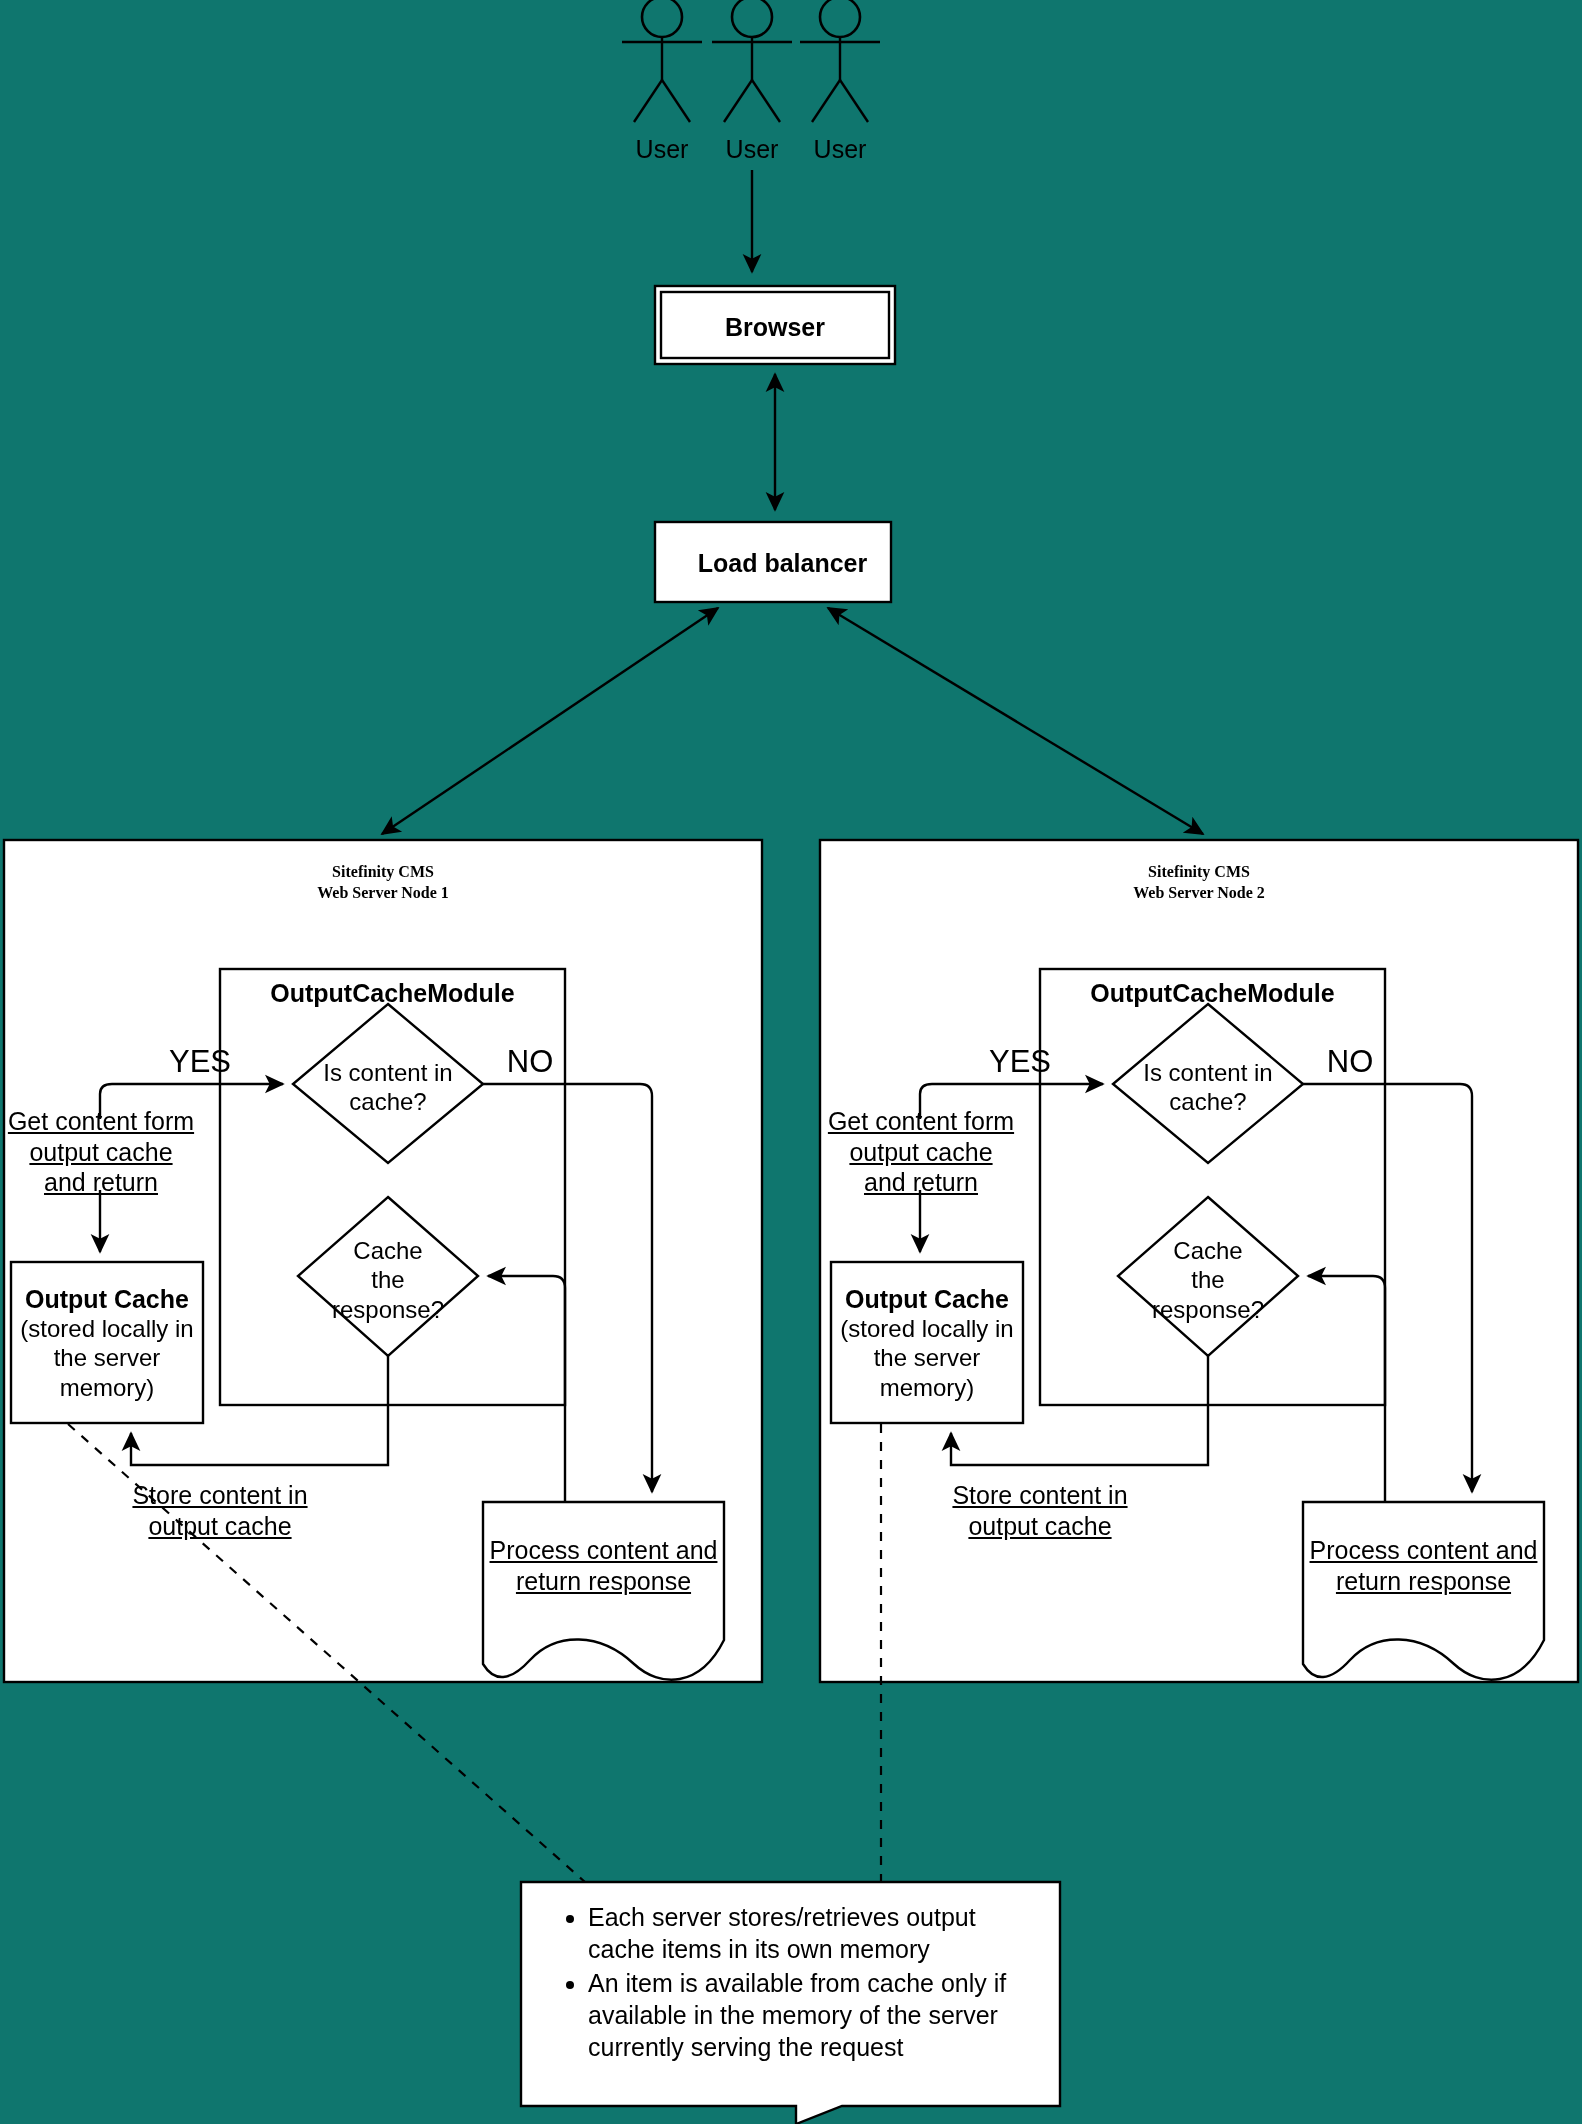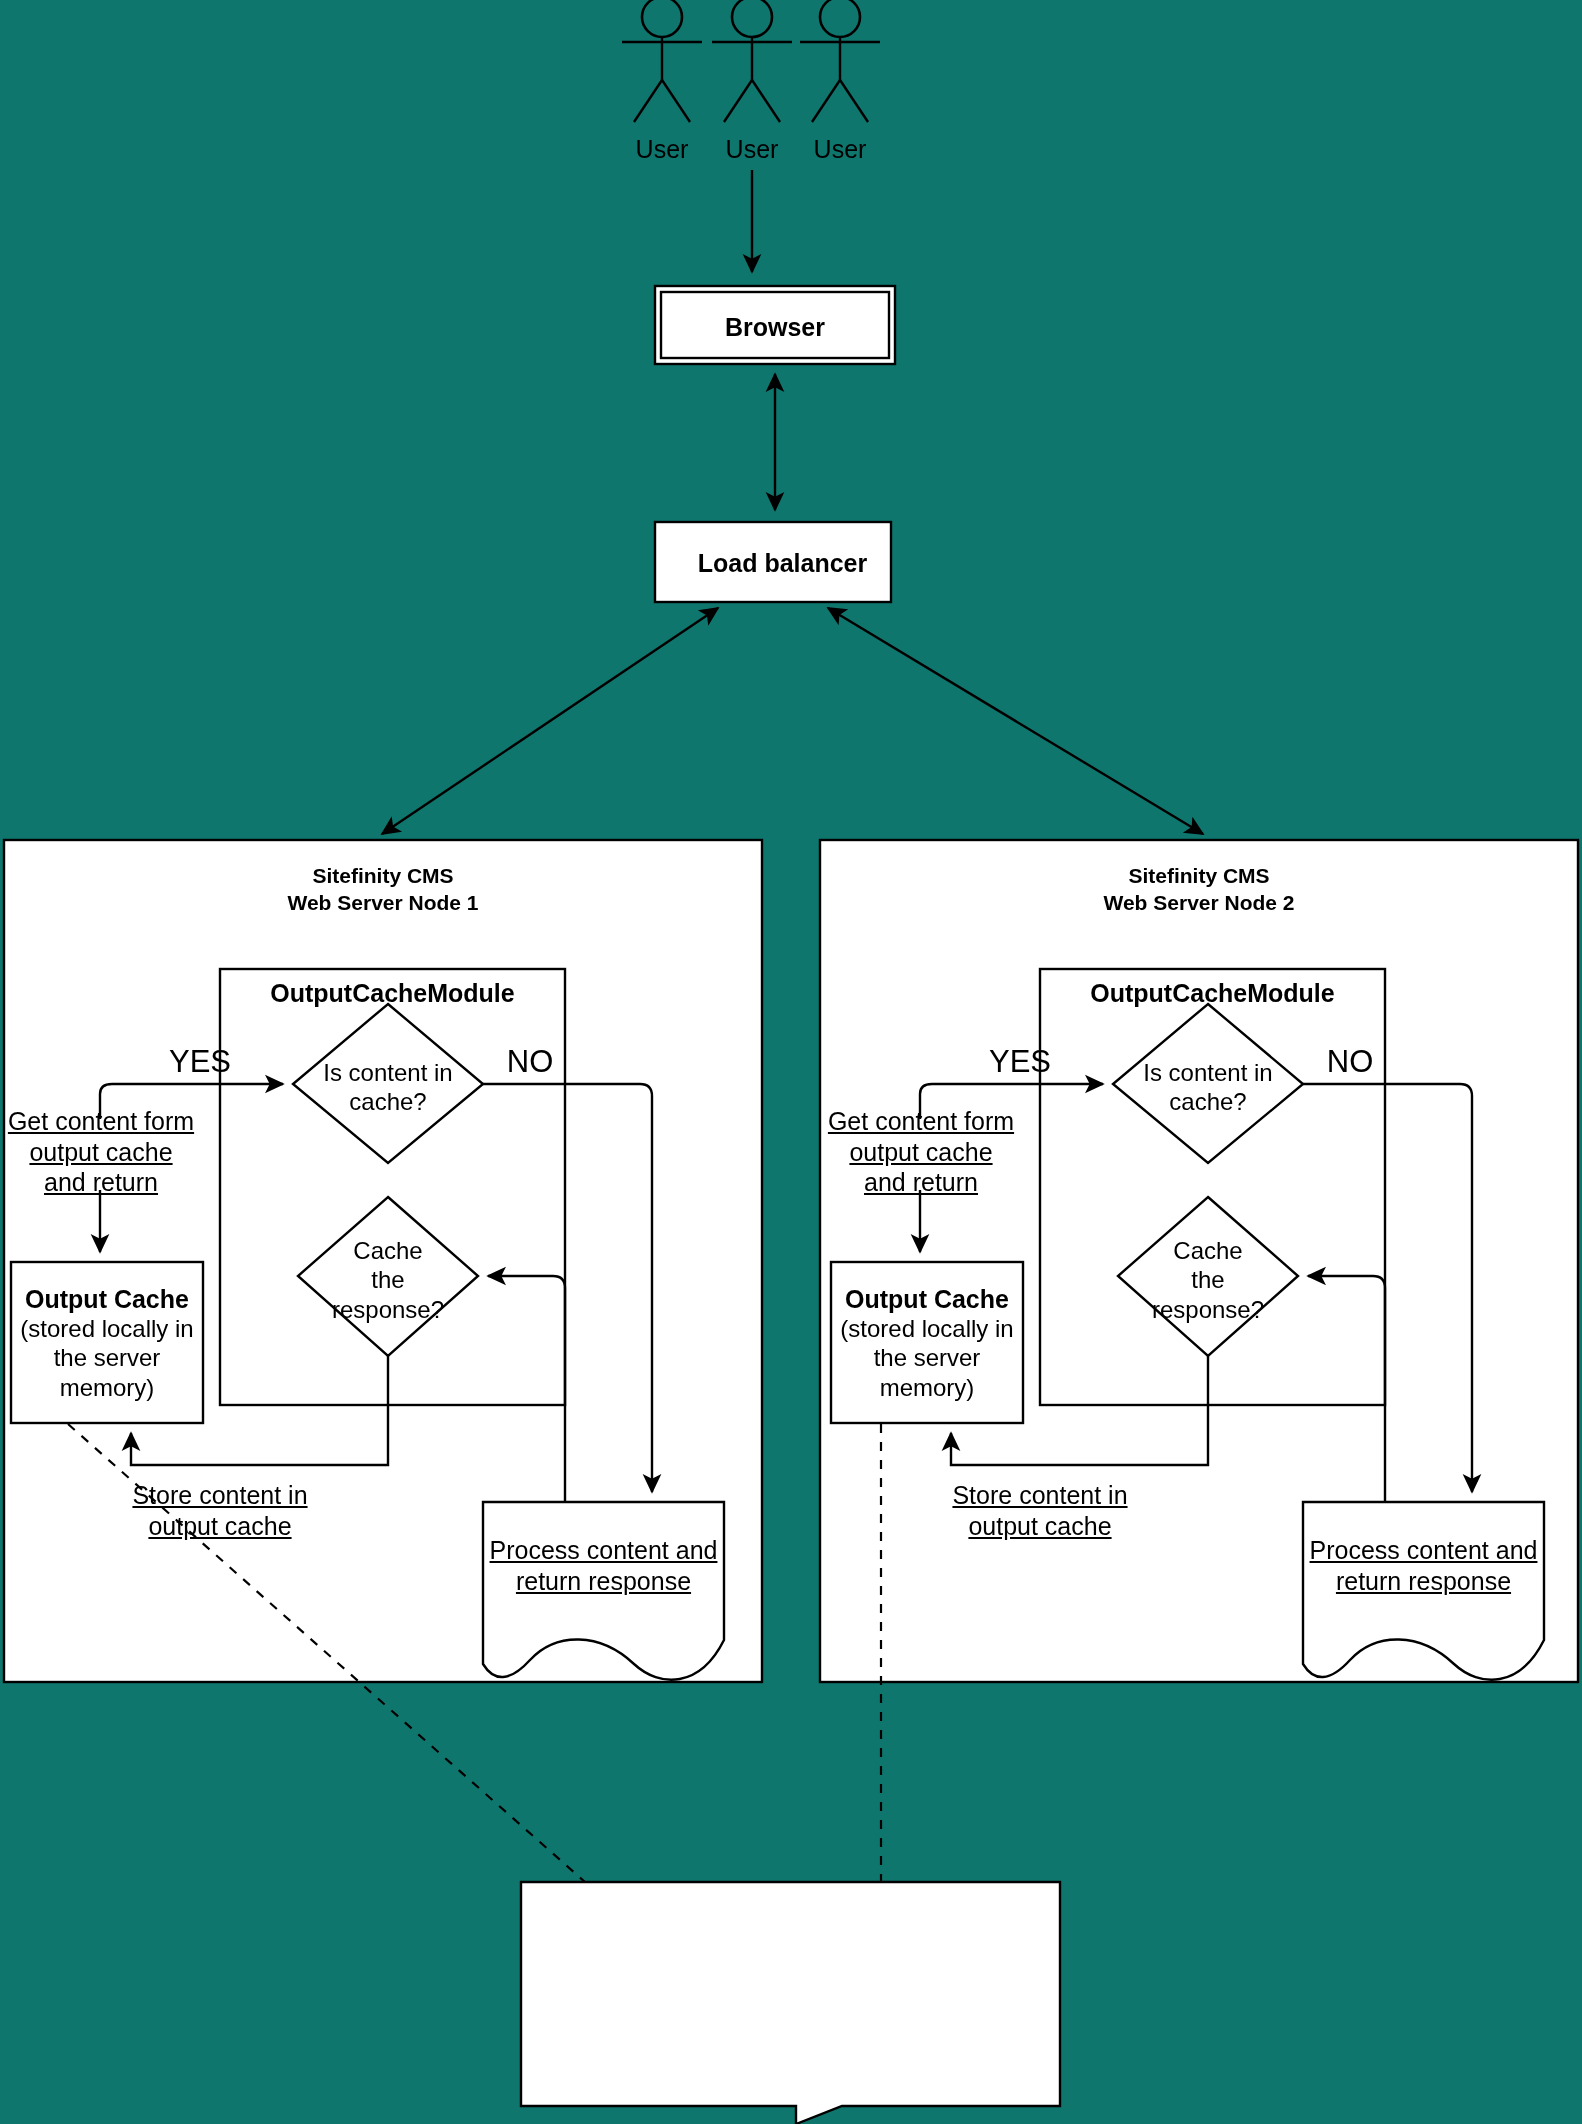--- a/index.html
+++ b/index.html
@@ -26,21 +26,21 @@
   .lbl {
     position: absolute;
     color: #000000;
     text-align: center;
     line-height: 1.22;
     white-space: pre-line;
     pointer-events: none;
   }
   .t-actor   { font-size: 25px; }
   .t-bold    { font-weight: bold; font-size: 25px; }
-  .t-node    { font-weight: bold; font-size: 21px; line-height: 1.3; }
+  .t-node    { font-weight: bold; font-size: 16px; line-height: 1.3; font-family: Liberation Serif, serif; }
   .t-mod     { font-weight: bold; font-size: 25px; }
   .t-body    { font-size: 25px; text-decoration: underline; }
   .t-small   { font-size: 24px; }
   .t-yesno   { font-size: 31px; }
   .callout-body {
     position: absolute;
     font-size: 25px;
     color: #000;
     line-height: 1.28;
     text-align: left;
@@ -215,14 +215,20 @@
   <div class="lbl t-small" style="left:831px; top:1314px; width:192px;">(stored locally in
 the server
 memory)</div>
 
   <div class="lbl t-body" style="left:925px; top:1480px; width:230px;">Store content in
 output cache</div>
 
   <div class="lbl t-body" style="left:1303px; top:1535px; width:241px;">Process content and
 return response</div>
 
+  <div class="callout-body" style="left:560px; top:1901px; width:470px;">
+    <ul>
+      <li>Each server stores/retrieves output cache items in its own memory</li>
+      <li>An item is available from cache only if available in the memory of the server currently serving the request</li>
+    </ul>
+  </div>
 
 </div>
 
 </body></html>

